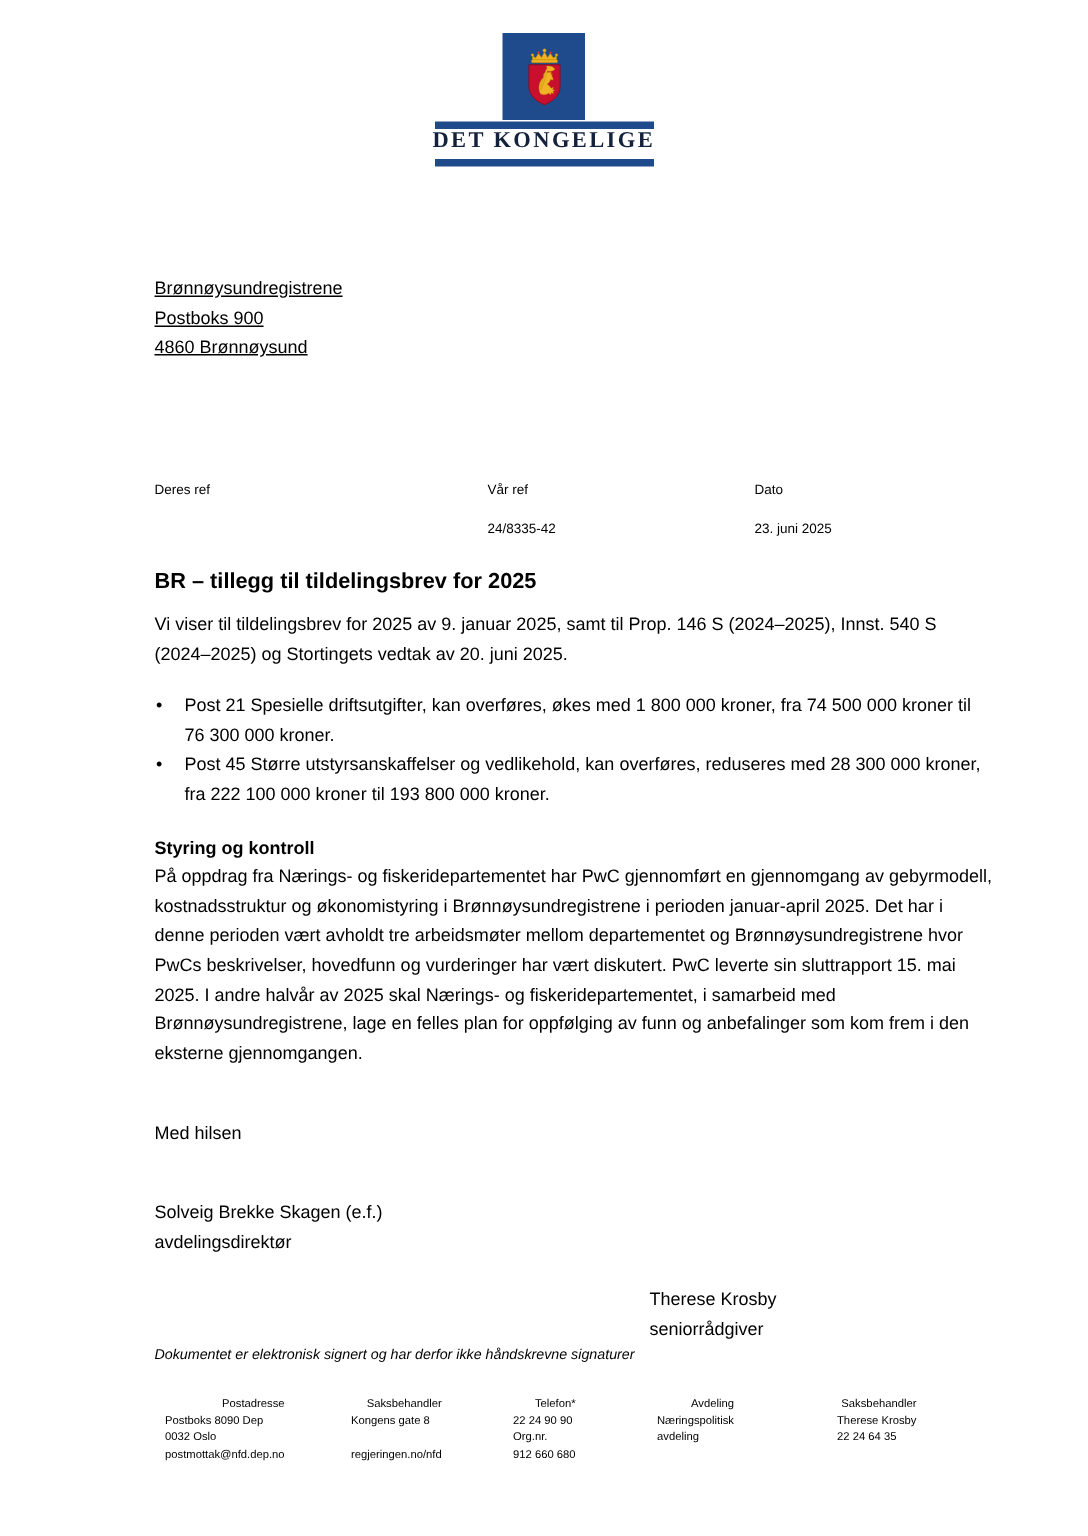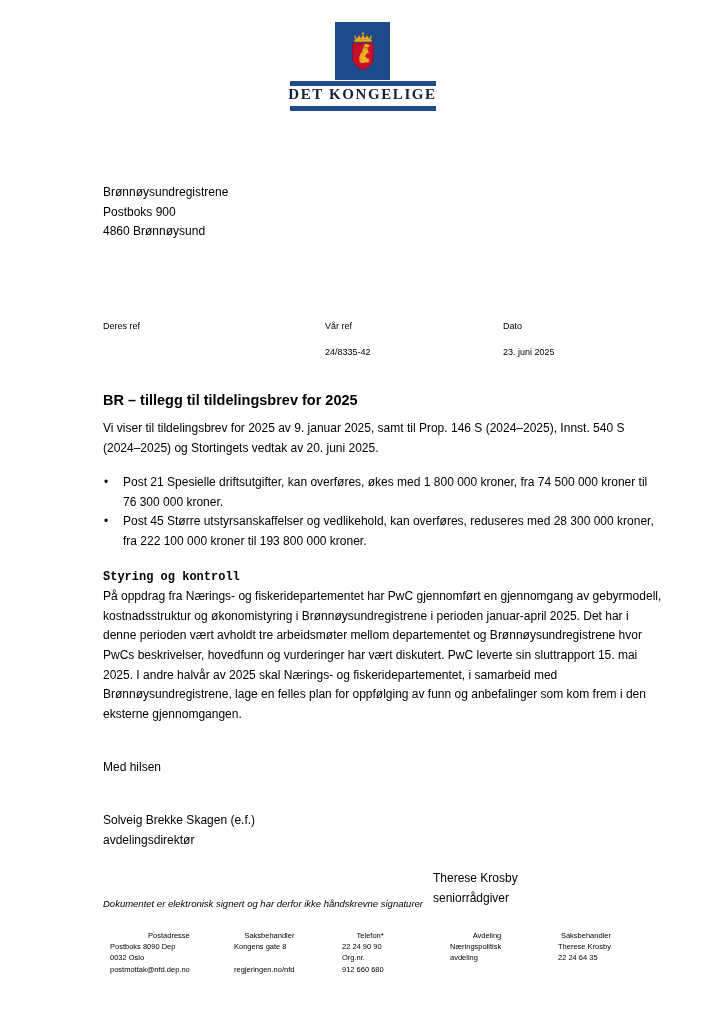--- a/index.html
+++ b/index.html
@@ -74,21 +74,21 @@
   }
 
   
   .recipient {
     position: absolute;
     left: 103px;
     top: 183px;
     font-size: 12px;
     line-height: 19.5px;
   }
-  .recipient div { white-space: nowrap; }
+  .recipient div { white-space: nowrap; text-decoration: underline; }
 
   
   .refrow {
     position: absolute;
     left: 103px;
     top: 318px;
     width: 530px;
     font-size: 9px;
     line-height: 17px;
   }
@@ -99,21 +99,21 @@
   .col-deres { left: 0; }
   .col-var   { left: 222px; }
   .col-dato  { left: 400px; }
   .ref-label { display: block; }
   .ref-value { display: block; margin-top: 9px; white-space: nowrap; }
 
   
   .body-area {
     position: absolute;
     left: 103px;
-    top: 390px;
+    top: 378px;
     width: 560px;
     font-size: 12px;
     line-height: 19.6px;
   }
   h1.doc-title {
     font-size: 14.5px;
     font-weight: 700;
     margin: 0 0 9px 0;
     line-height: 20px;
   }
@@ -136,21 +136,20 @@
     position: absolute;
     left: 1px;
     top: 0;
   }
 
   h2.section-title {
     font-size: 12px;
     font-weight: 700;
     margin: 0;
     line-height: 19.6px;
-    font-family: Liberation Mono, monospace;
   }
 
   .closing { margin: 0; }
   .sig-name { margin: 0; }
   .sig-role { margin: 0; }
 
   .sig-right {
     margin: 0;
     padding-left: 330px;
   }
@@ -179,21 +178,21 @@
     font-size: 7.5px;
     line-height: 11.2px;
   }
   .footer .fcol {
     position: absolute;
     top: 0;
   }
   .fcol-1 { left: 0px; }
   .fcol-2 { left: 124px; }
   .fcol-3 { left: 232px; }
-  .fcol-4 { left: 340px; }
+  .fcol-4 { left: 328px; }
   .fcol-5 { left: 448px; }
   .footer .fline { display: block; white-space: nowrap; }
   .footer .fhead { display: block; white-space: nowrap; text-align: right; }
   .footer .fgap  { display: block; height: 11.2px; }
 </style>
 </head>
 <body>
 
 <div class="page">
 

